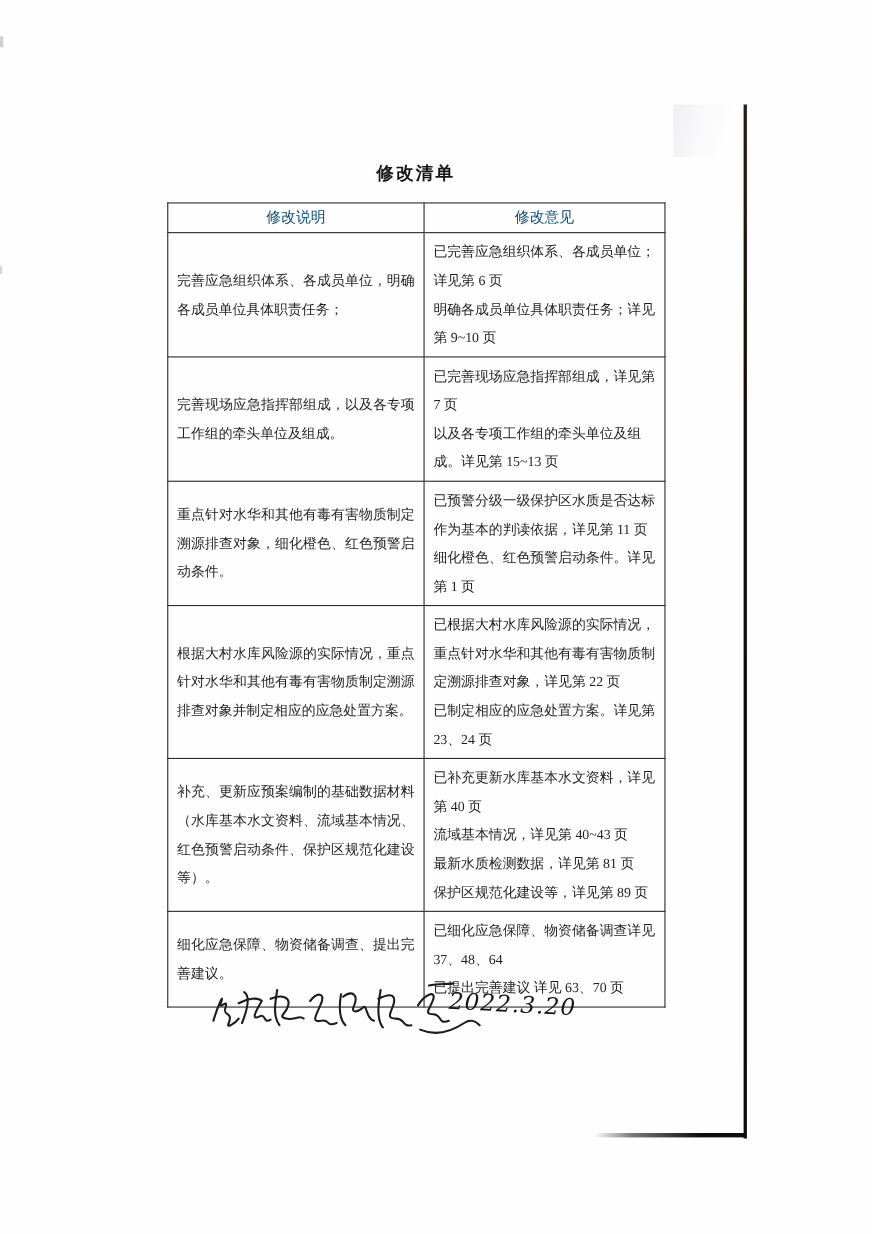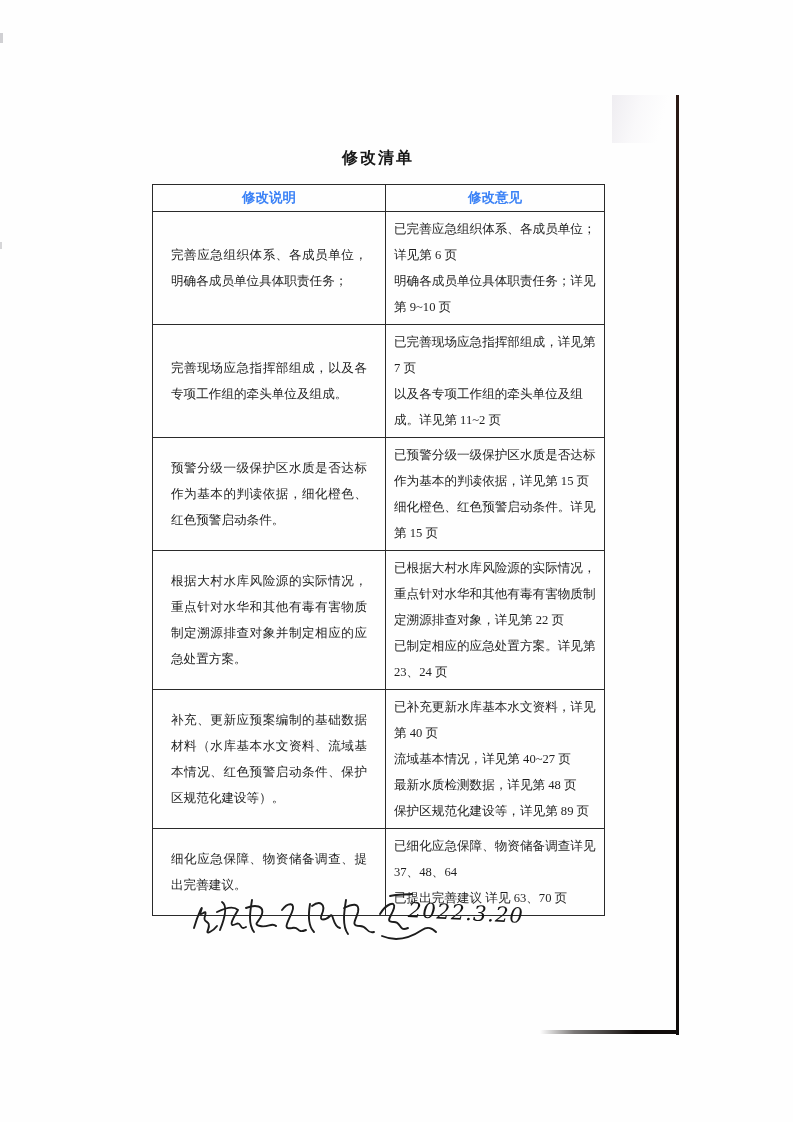--- a/index.html
+++ b/index.html
@@ -37,28 +37,28 @@
     font-size: 12.6px;
     line-height: 26px;
     font-weight: normal;
     overflow: hidden;
   }
   .rev-table col.c-desc { width: 233px; }
   .rev-table col.c-op   { width: 219px; }
   .rev-table th {
     height: 26px;
     font-size: 13.5px;
-    font-weight: bold;
+    font-weight: normal;
     text-align: center;
     vertical-align: middle;
-    color: #3b82f6;
+    color: #0c4a6e;
   }
   .rev-table td.desc {
     vertical-align: middle;
-    padding: 4px 18px;
+    padding: 4px 8px;
     text-align: justify;
   }
   .rev-table td.op {
     vertical-align: top;
     padding: 4px 8px;
     text-align: left;
   }
   .rev-table td.op .para { margin: 0; }
   tr.h-r1 { height: 113px; }
   tr.h-r2 { height: 106px; }
@@ -137,46 +137,46 @@
       <td class="op">
         <div class="para">已完善应急组织体系、各成员单位；详见第 6 页</div>
         <div class="para">明确各成员单位具体职责任务；详见第 9~10 页</div>
       </td>
     </tr>
 
     <tr class="h-r2">
       <td class="desc">完善现场应急指挥部组成，以及各专项工作组的牵头单位及组成。</td>
       <td class="op">
         <div class="para">已完善现场应急指挥部组成，详见第 7 页</div>
-        <div class="para">以及各专项工作组的牵头单位及组成。详见第 11~2 页</div>
+        <div class="para">以及各专项工作组的牵头单位及组成。详见第 15~13 页</div>
       </td>
     </tr>
 
     <tr class="h-r3">
-      <td class="desc">预警分级一级保护区水质是否达标作为基本的判读依据，细化橙色、红色预警启动条件。</td>
-      <td class="op">
-        <div class="para">已预警分级一级保护区水质是否达标作为基本的判读依据，详见第 15 页</div>
-        <div class="para">细化橙色、红色预警启动条件。详见第 15 页</div>
+      <td class="desc">重点针对水华和其他有毒有害物质制定溯源排查对象，细化橙色、红色预警启动条件。</td>
+      <td class="op">
+        <div class="para">已预警分级一级保护区水质是否达标作为基本的判读依据，详见第 11 页</div>
+        <div class="para">细化橙色、红色预警启动条件。详见第 1 页</div>
       </td>
     </tr>
 
     <tr class="h-r4">
       <td class="desc">根据大村水库风险源的实际情况，重点针对水华和其他有毒有害物质制定溯源排查对象并制定相应的应急处置方案。</td>
       <td class="op">
         <div class="para">已根据大村水库风险源的实际情况，重点针对水华和其他有毒有害物质制定溯源排查对象，详见第 22 页</div>
         <div class="para">已制定相应的应急处置方案。详见第 23、24 页</div>
       </td>
     </tr>
 
     <tr class="h-r5">
       <td class="desc">补充、更新应预案编制的基础数据材料（水库基本水文资料、流域基本情况、红色预警启动条件、保护区规范化建设等）。</td>
       <td class="op">
         <div class="para">已补充更新水库基本水文资料，详见第 40 页</div>
-        <div class="para">流域基本情况，详见第 40~27 页</div>
-        <div class="para">最新水质检测数据，详见第 48 页</div>
+        <div class="para">流域基本情况，详见第 40~43 页</div>
+        <div class="para">最新水质检测数据，详见第 81 页</div>
         <div class="para">保护区规范化建设等，详见第 89 页</div>
       </td>
     </tr>
 
     <tr class="h-r6">
       <td class="desc">细化应急保障、物资储备调查、提出完善建议。</td>
       <td class="op">
         <div class="para">已细化应急保障、物资储备调查详见 37、48、64</div>
         <div class="para">已提出完善建议 详见 63、70 页</div>
       </td>

